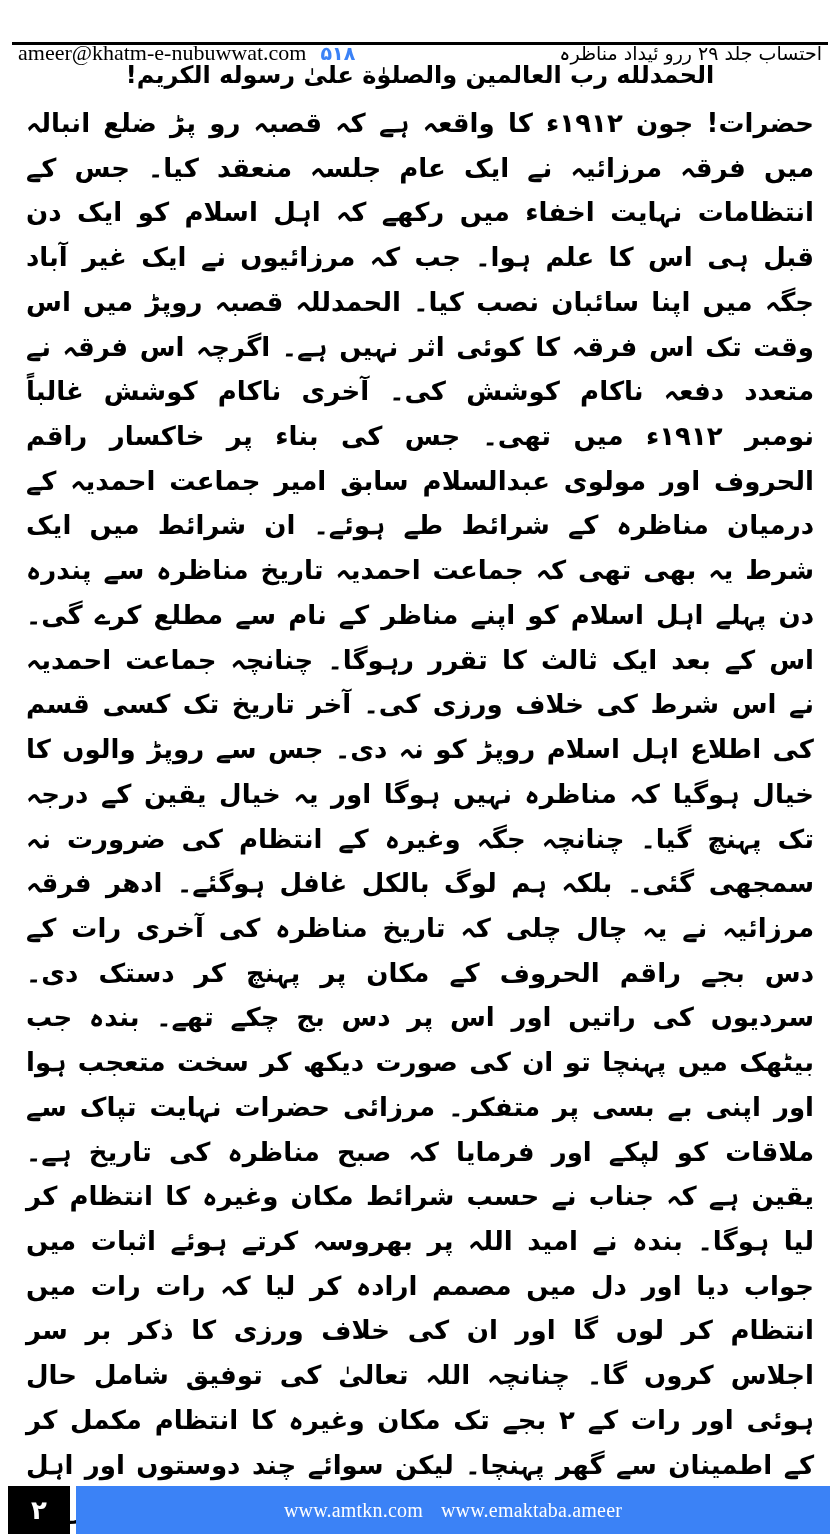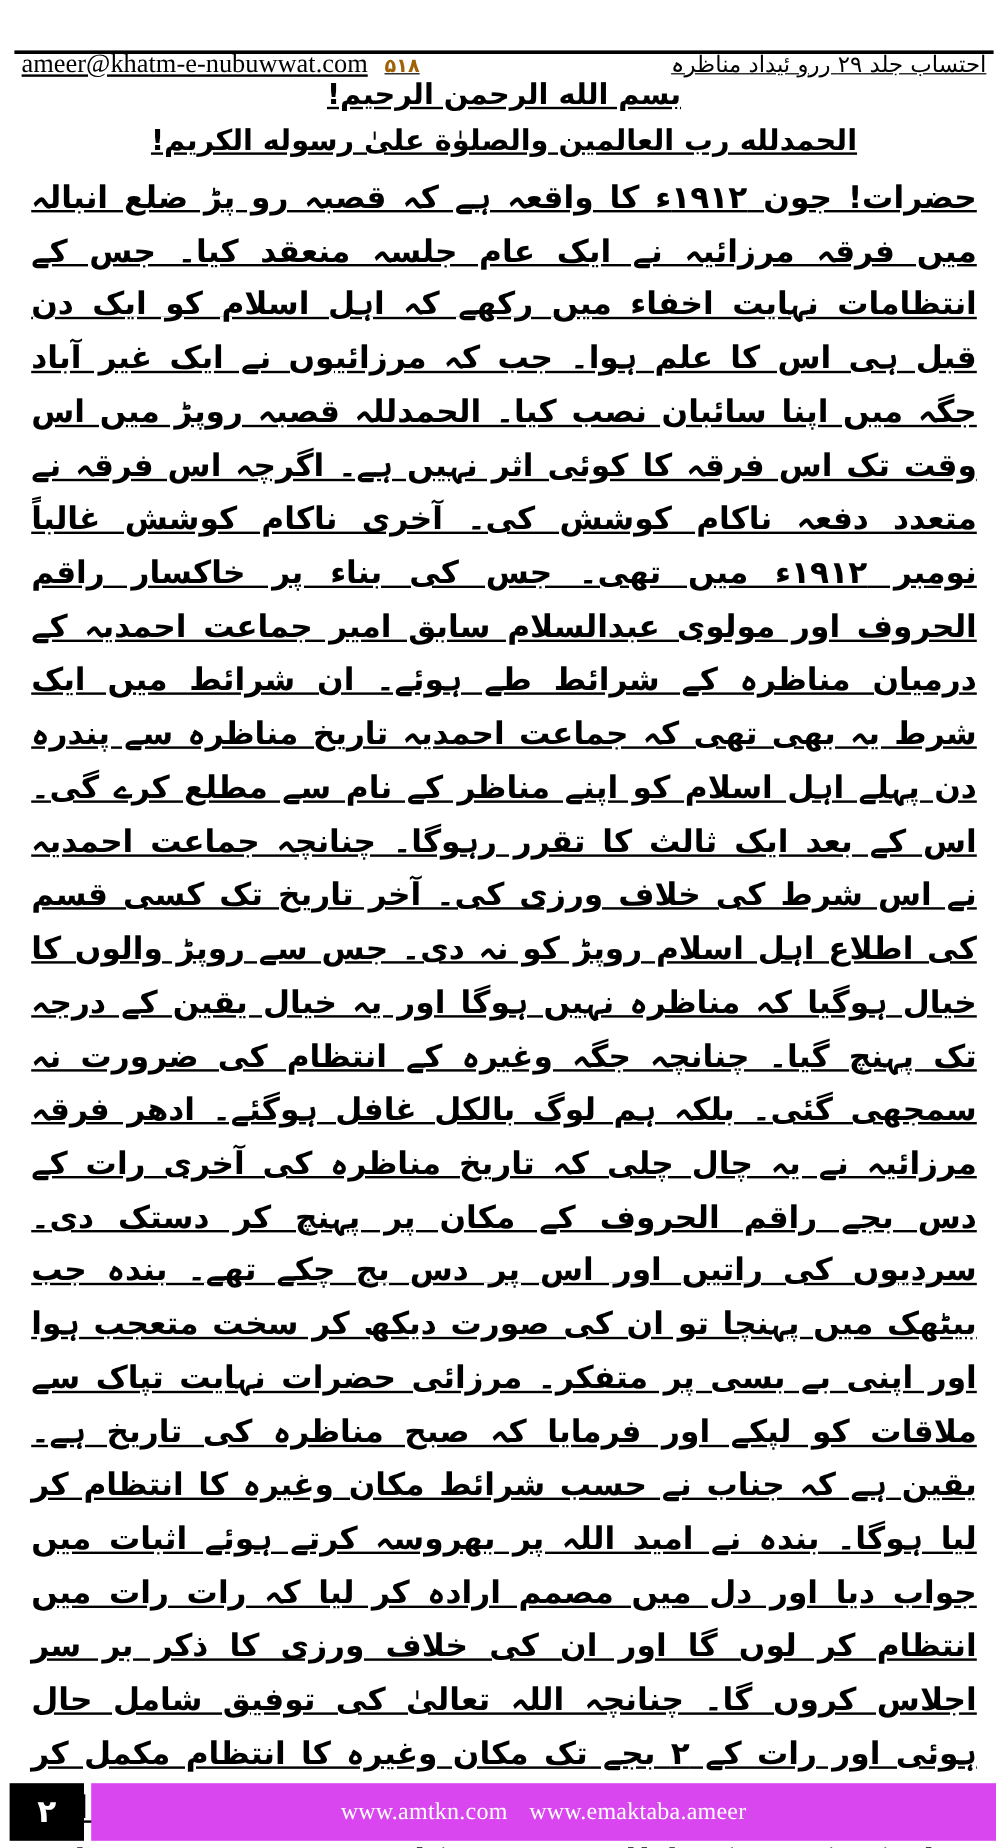--- a/index.html
+++ b/index.html
@@ -15,21 +15,20 @@
     overflow: hidden;
     position: relative;
   }
 
   .page {
     width: 840px;
     height: 1540px;
     position: relative;
     box-sizing: border-box;
     padding: 0;
-    text-decoration: underline;
   }
 
   
   .header {
     display: flex;
     align-items: baseline;
     justify-content: space-between;
     padding: 8px 18px 4px 18px;
     height: 40px;
     box-sizing: border-box;
@@ -42,23 +41,23 @@
   }
   .header-email {
     font-family: "Liberation Serif", serif;
     font-size: 22px;
     letter-spacing: 0px;
     color: #000;
     white-space: nowrap;
   }
   .header-pagenum {
     font-family: "DejaVu Sans", sans-serif;
-    font-size: 16px;
+    font-size: 19px;
     font-weight: bold;
-    color: #a16207;
+    color: #3b82f6;
     white-space: nowrap;
   }
   .header-right {
     font-family: "DejaVu Sans", sans-serif;
     font-size: 19px;
     color: #000;
     direction: rtl;
     white-space: nowrap;
     margin-top: 34px;
   }
@@ -120,21 +119,21 @@
     display: flex;
     align-items: center;
     justify-content: center;
     font-size: 26px;
     font-weight: bold;
     font-family: "DejaVu Sans", sans-serif;
     margin: 4px 0 6px 8px;
   }
   .footer-bar {
     flex: 1;
-    background: #d946ef;
+    background: #3b82f6;
     color: #fff;
     display: flex;
     align-items: center;
     justify-content: center;
     gap: 18px;
     margin: 4px 10px 6px 6px;
     direction: ltr;
   }
   .footer-link {
     font-family: "Liberation Serif", serif;
@@ -152,21 +151,20 @@
   <div class="header">
     <div class="header-left">
       <span class="header-email">ameer@khatm-e-nubuwwat.com</span>
       <span class="header-pagenum">۵۱۸</span>
     </div>
     <div class="header-right">احتساب جلد ۲۹ ررو ئیداد مناظرہ</div>
   </div>
   <hr class="header-rule">
 
   <div class="content">
-    <div class="basmala">بسم الله الرحمن الرحيم!</div>
     <div class="hamdala">الحمدلله رب العالمين والصلوٰة علىٰ رسوله الكريم!</div>
     <p class="para">حضرات! جون ۱۹۱۲ء کا واقعہ ہے کہ قصبہ رو پڑ ضلع انبالہ میں فرقہ مرزائیہ نے ایک عام جلسہ منعقد کیا۔ جس کے انتظامات نہایت اخفاء میں رکھے کہ اہل اسلام کو ایک دن قبل ہی اس کا علم ہوا۔ جب کہ مرزائیوں نے ایک غیر آباد جگہ میں اپنا سائبان نصب کیا۔ الحمدللہ قصبہ روپڑ میں اس وقت تک اس فرقہ کا کوئی اثر نہیں ہے۔ اگرچہ اس فرقہ نے متعدد دفعہ ناکام کوشش کی۔ آخری ناکام کوشش غالباً نومبر ۱۹۱۲ء میں تھی۔ جس کی بناء پر خاکسار راقم الحروف اور مولوی عبدالسلام سابق امیر جماعت احمدیہ کے درمیان مناظرہ کے شرائط طے ہوئے۔ ان شرائط میں ایک شرط یہ بھی تھی کہ جماعت احمدیہ تاریخ مناظرہ سے پندرہ دن پہلے اہل اسلام کو اپنے مناظر کے نام سے مطلع کرے گی۔ اس کے بعد ایک ثالث کا تقرر رہوگا۔ چنانچہ جماعت احمدیہ نے اس شرط کی خلاف ورزی کی۔ آخر تاریخ تک کسی قسم کی اطلاع اہل اسلام روپڑ کو نہ دی۔ جس سے روپڑ والوں کا خیال ہوگیا کہ مناظرہ نہیں ہوگا اور یہ خیال یقین کے درجہ تک پہنچ گیا۔ چنانچہ جگہ وغیرہ کے انتظام کی ضرورت نہ سمجھی گئی۔ بلکہ ہم لوگ بالکل غافل ہوگئے۔ ادھر فرقہ مرزائیہ نے یہ چال چلی کہ تاریخ مناظرہ کی آخری رات کے دس بجے راقم الحروف کے مکان پر پہنچ کر دستک دی۔ سردیوں کی راتیں اور اس پر دس بج چکے تھے۔ بندہ جب بیٹھک میں پہنچا تو ان کی صورت دیکھ کر سخت متعجب ہوا اور اپنی بے بسی پر متفکر۔ مرزائی حضرات نہایت تپاک سے ملاقات کو لپکے اور فرمایا کہ صبح مناظرہ کی تاریخ ہے۔ یقین ہے کہ جناب نے حسب شرائط مکان وغیرہ کا انتظام کر لیا ہوگا۔ بندہ نے امید اللہ پر بھروسہ کرتے ہوئے اثبات میں جواب دیا اور دل میں مصمم ارادہ کر لیا کہ رات رات میں انتظام کر لوں گا اور ان کی خلاف ورزی کا ذکر بر سر اجلاس کروں گا۔ چنانچہ اللہ تعالیٰ کی توفیق شامل حال ہوئی اور رات کے ۲ بجے تک مکان وغیرہ کا انتظام مکمل کر کے اطمینان سے گھر پہنچا۔ لیکن سوائے چند دوستوں اور اہل محلہ کے کسی کو اطلاع نہ دے سکا۔ صبح ہوتے ہی مرزائی حضرات زائد از دوصد معہ اپنے مناظر مولوی محمد اسماعیل صاحب آ موجود ہوئے۔ اہل اسلام کی طرف سے جیسا پہلے عرض کیا گیا ہے۔ مناظرہ وغیرہ کا کوئی انتظام نہ تھا۔ بندہ نے خود پیش کر دیا۔ فرقہ مرزائیہ کے صدر چوہدری غلام احمد صاحب کاٹ گڑھ تھے اور اہل اسلام کی طرف سے بابو بہادر دین ہیڈ کلرک نہر ڈویژن روپڑ صدر اور بندہ مناظر، شرائط پر گفتگو ہوئی۔ خلاف ورزی کو تسلیم</p>
   </div>
 
   <div class="footer">
     <div class="footer-pagebox">۲</div>
     <div class="footer-bar">
       <span class="footer-link">www.amtkn.com</span>
       <span class="footer-link">www.emaktaba.ameer</span>
     </div>

